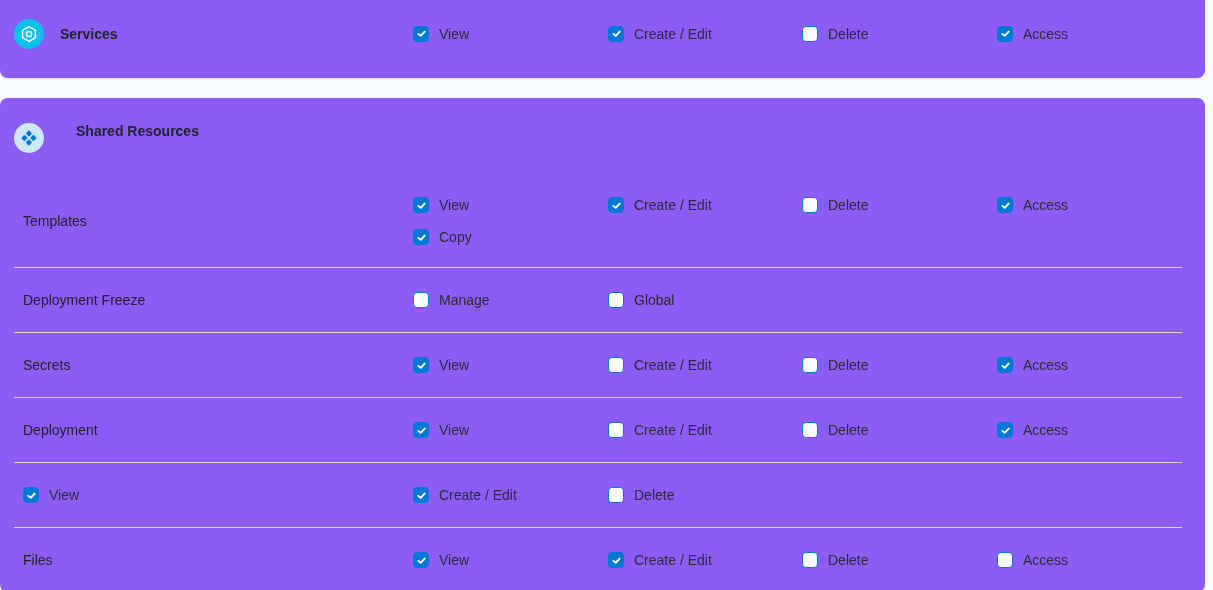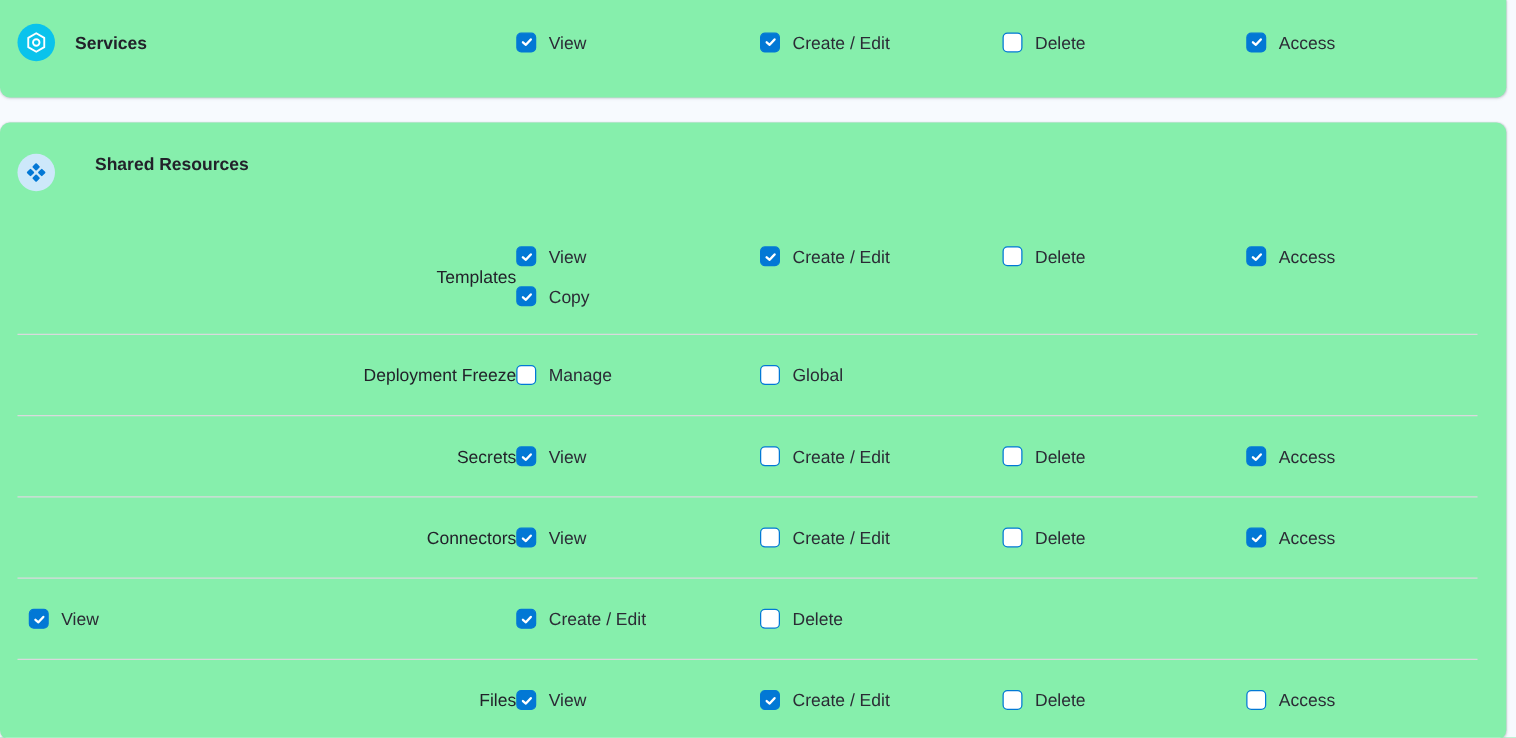--- a/index.html
+++ b/index.html
@@ -4,21 +4,21 @@
 <style>
   * { margin:0; padding:0; box-sizing:border-box; }
   html,body { width:1213px; height:590px; overflow:hidden; }
   body {
     background:#F7FAFE;
     font-family:"Liberation Sans", sans-serif;
     font-size:14px;
     color:#22222A;
   }
   .card {
-    background:#86efac;
+    background:#8b5cf6;
     width:1205px;
     box-shadow:0 1px 2px rgba(96,97,112,0.18), 0 0 1px rgba(40,41,61,0.12);
   }
   .card-top { border-radius:0 0 8px 8px; height:78px; }
   .card-bottom { border-radius:8px; margin-top:20px; min-height:492px; }
 
   
   .hdr-grid {
     display:grid;
     grid-template-columns:399px 195px 194px 195px auto;
@@ -42,21 +42,21 @@
 
   
   .perm-row {
     display:grid;
     grid-template-columns:390px 195px 194px 195px auto;
     align-items:center;
     padding:20px 0 20px 23px;
   }
   .perm-row.tall { align-items:start; padding:40px 0 18px 23px; }
   .perm-row.tall .row-label { align-self:center; }
-  .row-label { color:#22222A;text-align:right; }
+  .row-label { color:#22222A; }
   .cell { display:flex; align-items:center; }
   .cell.stack { flex-direction:column; align-items:flex-start; gap:8px; }
 
   .sep { border-top:1px solid #D9D9DD; margin:0 23px 0 14px; }
 
   
   .perm { display:inline-flex; align-items:center; gap:10px; cursor:pointer; height:24px; }
   .cb {
     width:16px; height:16px; border-radius:4px;
     border:1.6px solid #0278D5; background:#FFFFFF;
@@ -236,21 +236,21 @@
               <path d="M3 7.5 L6 10 L11 4.5"></path>
             </svg>
           </span>
         <span class="cb-label">Access</span>
       </label>
     </div>
   </div>
   <div class="sep"></div>
 
   <div class="perm-row">
-    <div class="row-label">Connectors</div>
+    <div class="row-label">Deployment</div>
     <div class="cell">
       <label class="perm">
         <span class="cb checked">
             <svg class="tick" viewBox="0 0 14 14">
               <path d="M3 7.5 L6 10 L11 4.5"></path>
             </svg>
           </span>
         <span class="cb-label">View</span>
       </label>
     </div>

